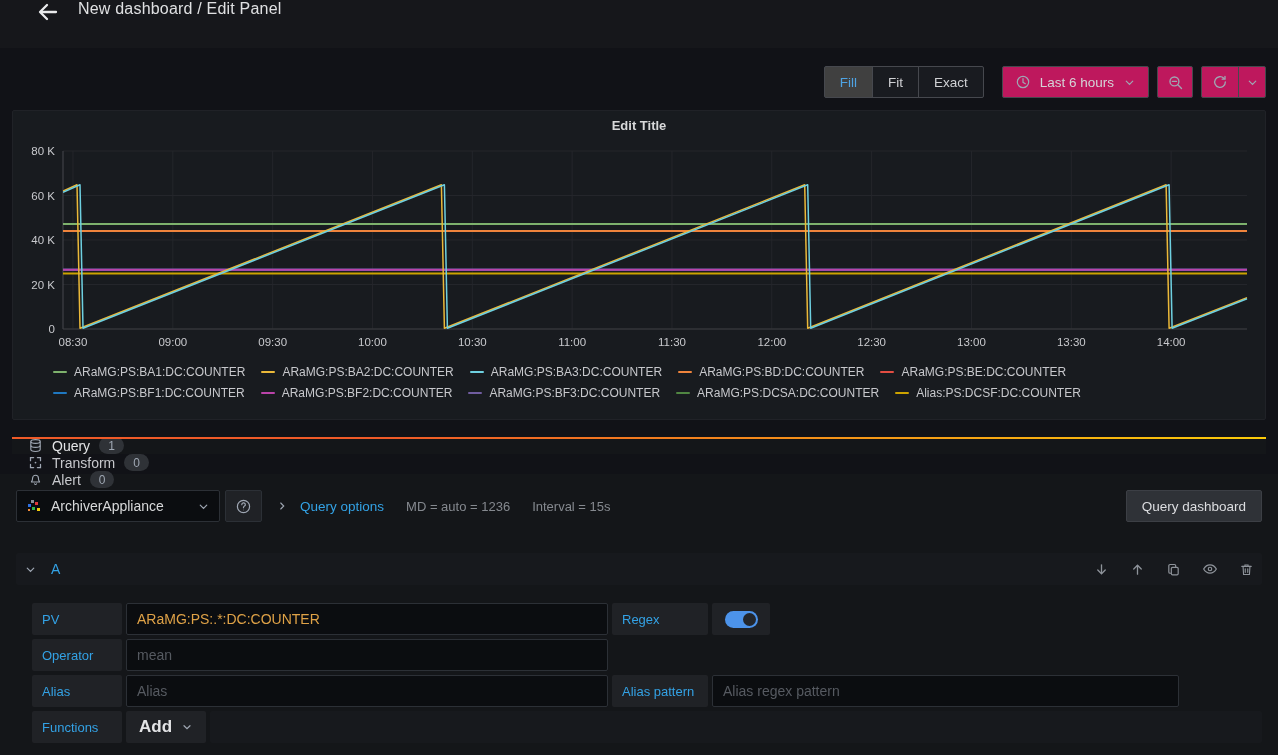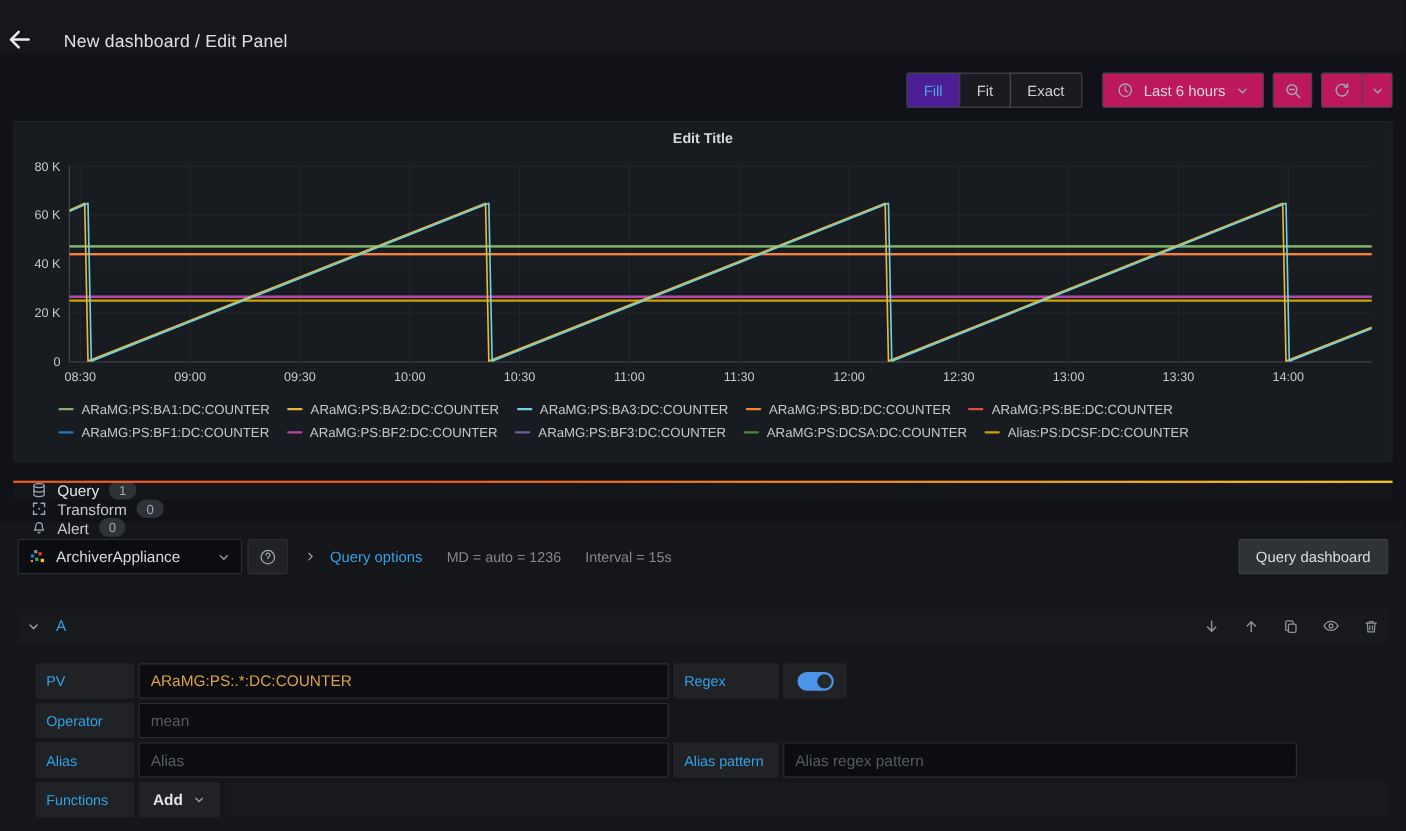--- a/index.html
+++ b/index.html
@@ -1,33 +1,33 @@
 <!DOCTYPE html>
 <html><head>
 <meta charset="utf-8">
 <style>
   * { margin:0; padding:0; box-sizing:border-box; }
   html,body { width:1278px; height:755px; overflow:hidden; }
   body { background:#111217; font-family:"Liberation Sans",sans-serif; color:#d8d9da; }
 
   
-  .app-header { height:48px; background:#16171b; display:flex; align-items:flex-end; padding:0 6px; gap:28px; }
+  .app-header { height:48px; background:#16171b; display:flex; align-items:flex-start; padding:0 36px; gap:18px; }
   .app-header .back { width:24px; height:24px; color:#e9eaec; cursor:pointer; }
   .app-title { font-size:16px; font-weight:500; color:#dfe0e2; letter-spacing:.2px; }
 
   
   .toolbar { display:flex; justify-content:flex-end; align-items:center; gap:8px; margin:18px 12px 12px; }
   .tb-box { display:flex; align-items:center; height:32px; background:#be185d; border:1px solid #46484e; color:#d0d1d4; }
   .mode-group { border:none; background:none; }
   .mode-btn { height:32px; padding:0 15px; background:#191b20; border:1px solid #46484e; color:#d0d1d4;
               font-family:inherit; font-size:13.5px; cursor:pointer; }
   .mode-btn + .mode-btn { margin-left:-1px; }
   .mode-btn:first-child { border-radius:2px 0 0 2px; }
   .mode-btn:last-child { border-radius:0 2px 2px 0; }
-  .mode-btn.active { background:#4c1d95; color:#4ea3e4; }
+  .mode-btn.active { background:#404040; color:#4ea3e4; }
   .timepicker { gap:9px; padding:0 12px; border-radius:2px; cursor:pointer; margin-left:10px; }
   .timepicker .label { font-size:13.5px; font-weight:500; color:#d4d5d8; }
   .iconbtn { width:36px; justify-content:center; border-radius:2px; cursor:pointer; }
   .split { border-radius:2px; }
   .split .cell { width:36px; height:100%; display:flex; align-items:center; justify-content:center; cursor:pointer; }
   .split .cell + .cell { width:27px; border-left:1px solid #46484e; }
   .icon { display:inline-flex; align-items:center; justify-content:center; color:#9fa7b3; }
   .icon svg { display:block; }
 
   
@@ -81,21 +81,21 @@
   .finput::placeholder { color:#565a61; }
   .finput.pv-value { color:#dfa247; }
   .w-main { width:482px; }
   .mid-label { width:96px; margin-left:4px; }
   .w-pattern { width:467px; }
   .toggle-box { width:58px; margin-left:4px; background:#202226; border-radius:2px; display:flex;
                 align-items:center; justify-content:center; cursor:pointer; }
   .toggle { width:33px; height:17px; border-radius:9px; background:#4c93ea; position:relative; }
   .toggle .knob { position:absolute; top:2px; right:2px; width:13px; height:13px; border-radius:50%; background:#23262b; }
   .add-btn { margin-left:4px; height:32px; background:#202226; border:none; border-radius:2px; padding:0 13px;
-             display:flex; align-items:center; gap:9px; color:#e3e4e6; font-family:inherit; font-size:14px;
+             display:flex; align-items:center; gap:9px; color:#e3e4e6; font-family:inherit; font-size:17px;
              font-weight:700; cursor:pointer; }
   .func-strip { flex:1; margin-left:4px; background:#17191d; border-radius:2px; }
 </style>
 </head>
 <body>
 
 <div class="app-header">
   <span class="icon back">
     <svg viewBox="0 0 24 24" width="24" height="24" fill="none" stroke="currentColor" stroke-width="2.3" stroke-linecap="round" stroke-linejoin="round">
         <path d="M20 12H5"></path>

